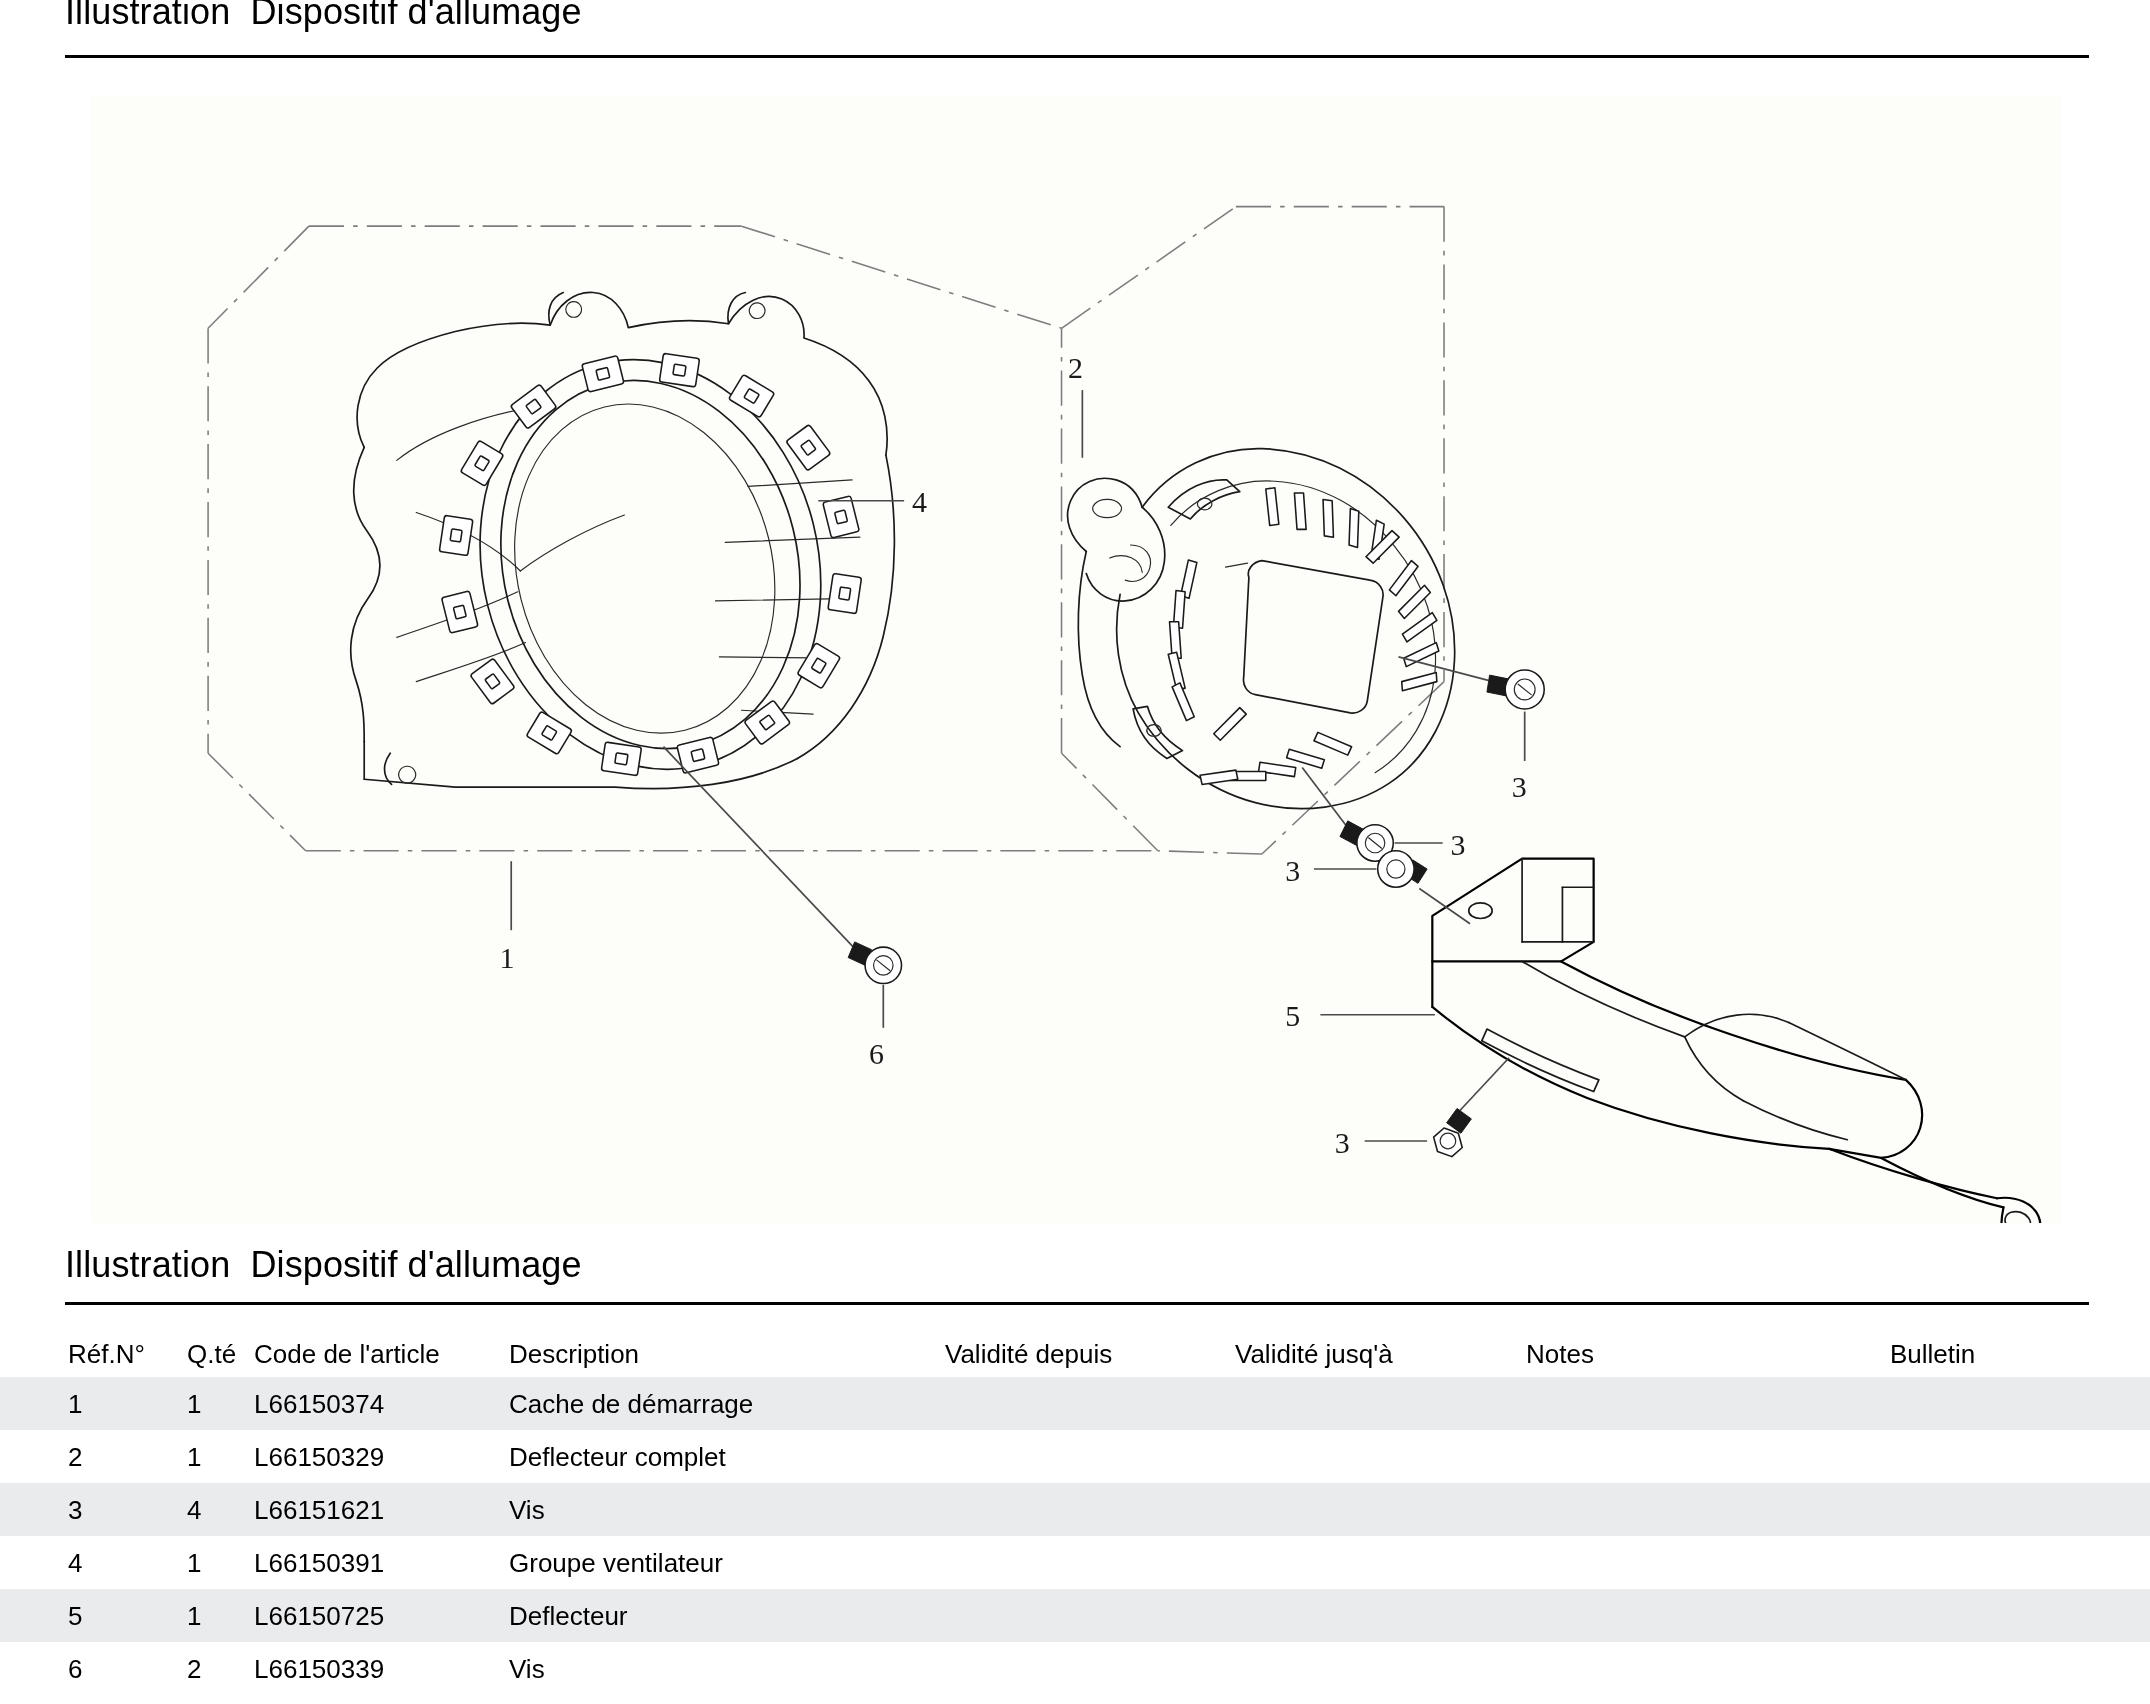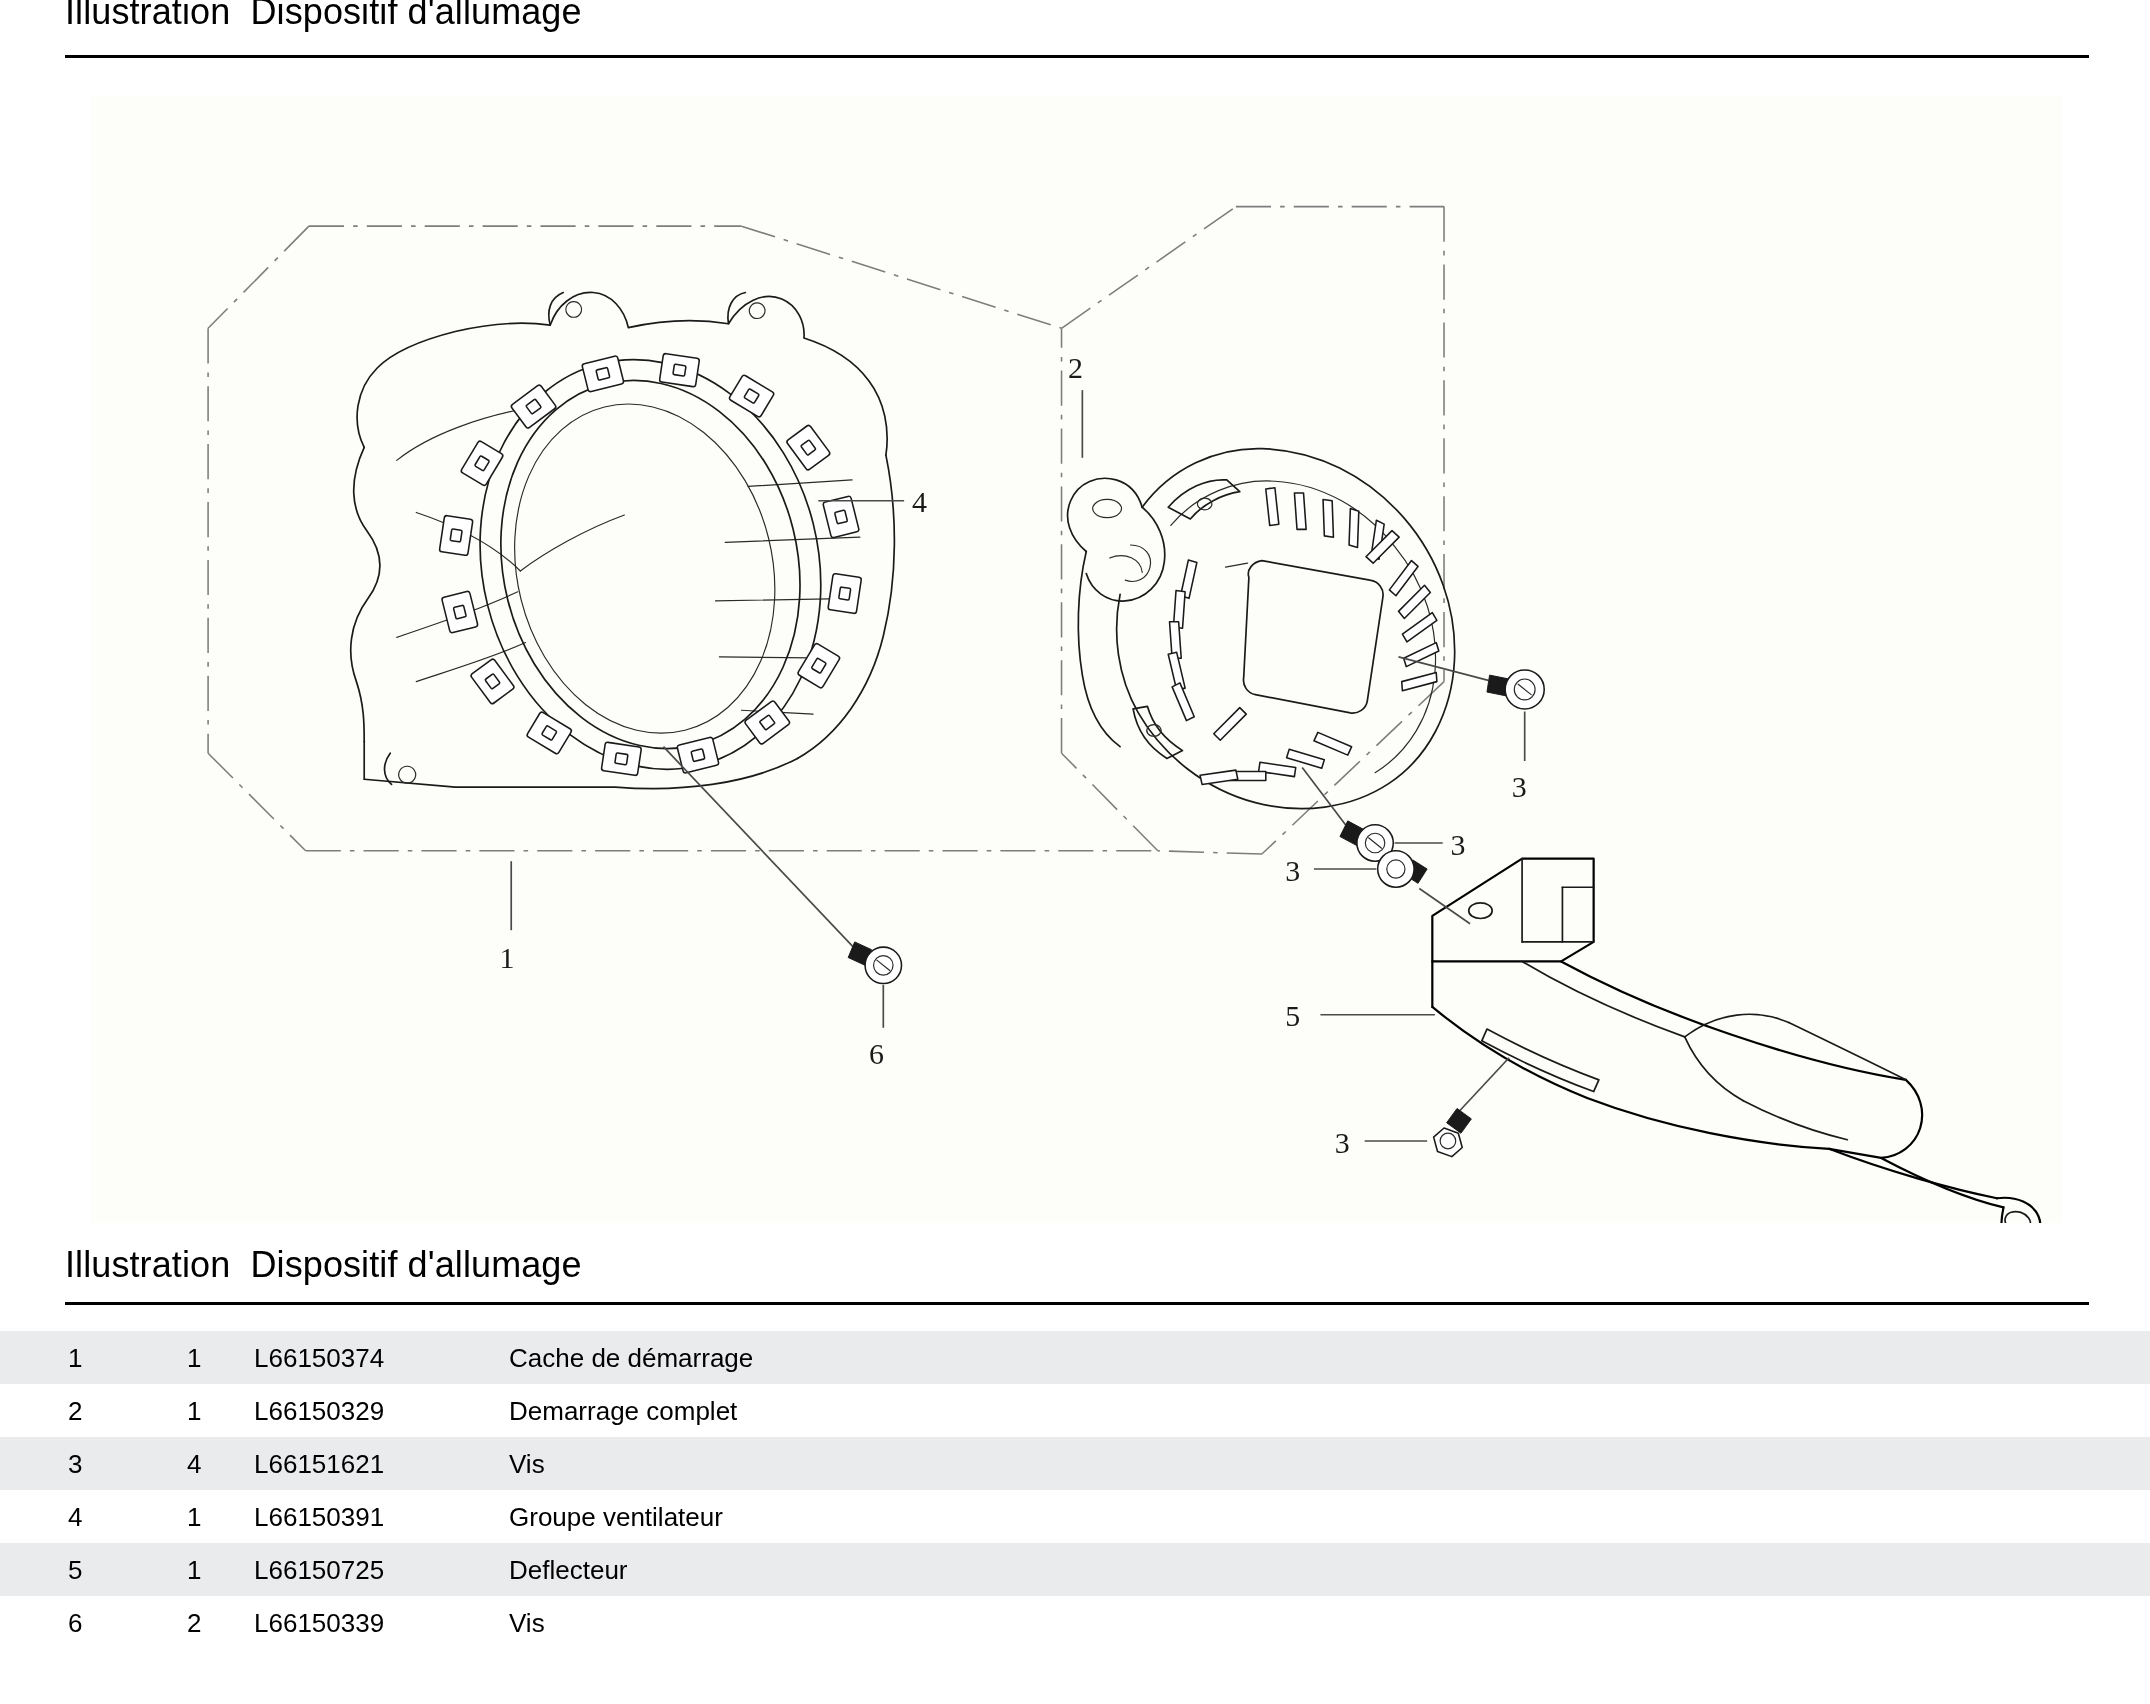--- a/index.html
+++ b/index.html
@@ -470,37 +470,47 @@
     </g>
 
   </svg>
 </div>
 
 <div class="doc-title" id="title-mid">Illustration  Dispositif d'allumage</div>
 <div class="title-rule" id="rule-mid"></div>
 
 <div id="parts-table">
 
+  <div class="tbl-row tbl-head">
+    <div class="cell c-ref">Réf.N°</div>
+    <div class="cell c-qty">Q.té</div>
+    <div class="cell c-code">Code de l'article</div>
+    <div class="cell c-desc">Description</div>
+    <div class="cell c-from">Validité depuis</div>
+    <div class="cell c-to">Validité jusq'à</div>
+    <div class="cell c-notes">Notes</div>
+    <div class="cell c-bull">Bulletin</div>
+  </div>
 
   <div class="tbl-row striped">
     <div class="cell c-ref">1</div>
     <div class="cell c-qty">1</div>
     <div class="cell c-code">L66150374</div>
     <div class="cell c-desc">Cache de démarrage</div>
     <div class="cell c-from"></div>
     <div class="cell c-to"></div>
     <div class="cell c-notes"></div>
     <div class="cell c-bull"></div>
   </div>
 
   <div class="tbl-row">
     <div class="cell c-ref">2</div>
     <div class="cell c-qty">1</div>
     <div class="cell c-code">L66150329</div>
-    <div class="cell c-desc">Demarrage complet</div>
+    <div class="cell c-desc">Deflecteur complet</div>
     <div class="cell c-from"></div>
     <div class="cell c-to"></div>
     <div class="cell c-notes"></div>
     <div class="cell c-bull"></div>
   </div>
 
   <div class="tbl-row striped">
     <div class="cell c-ref">3</div>
     <div class="cell c-qty">4</div>
     <div class="cell c-code">L66151621</div>

